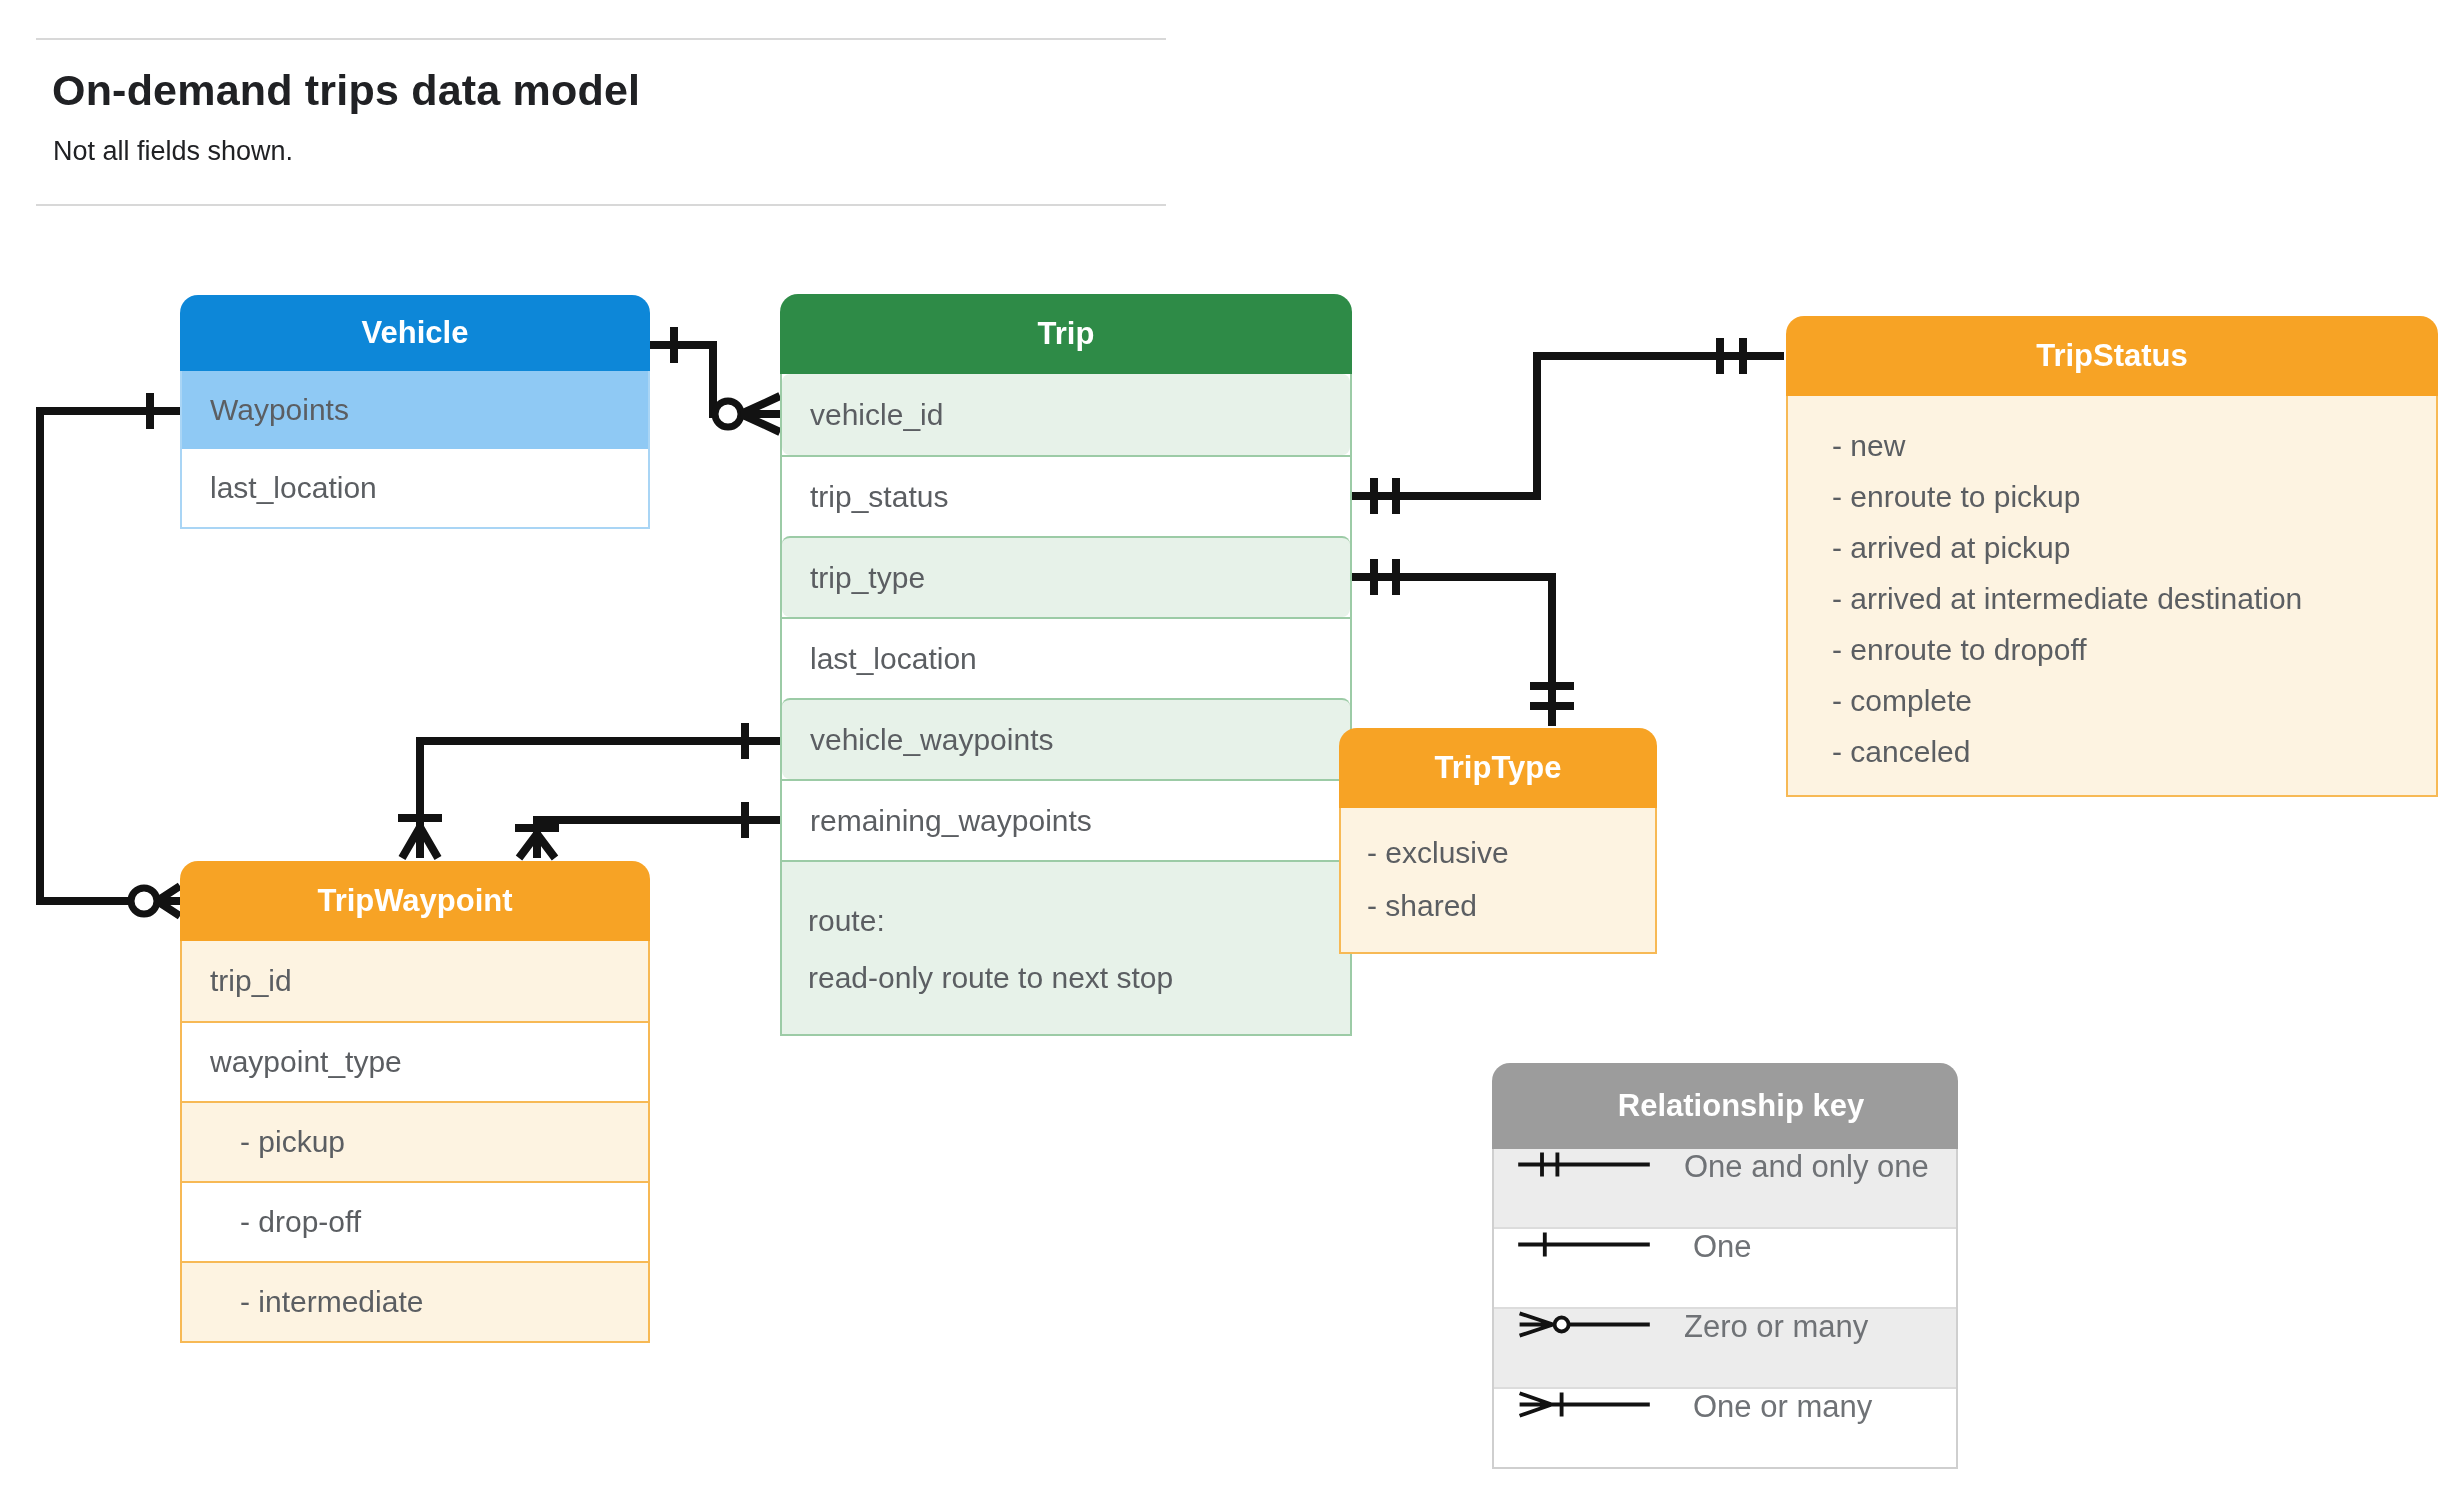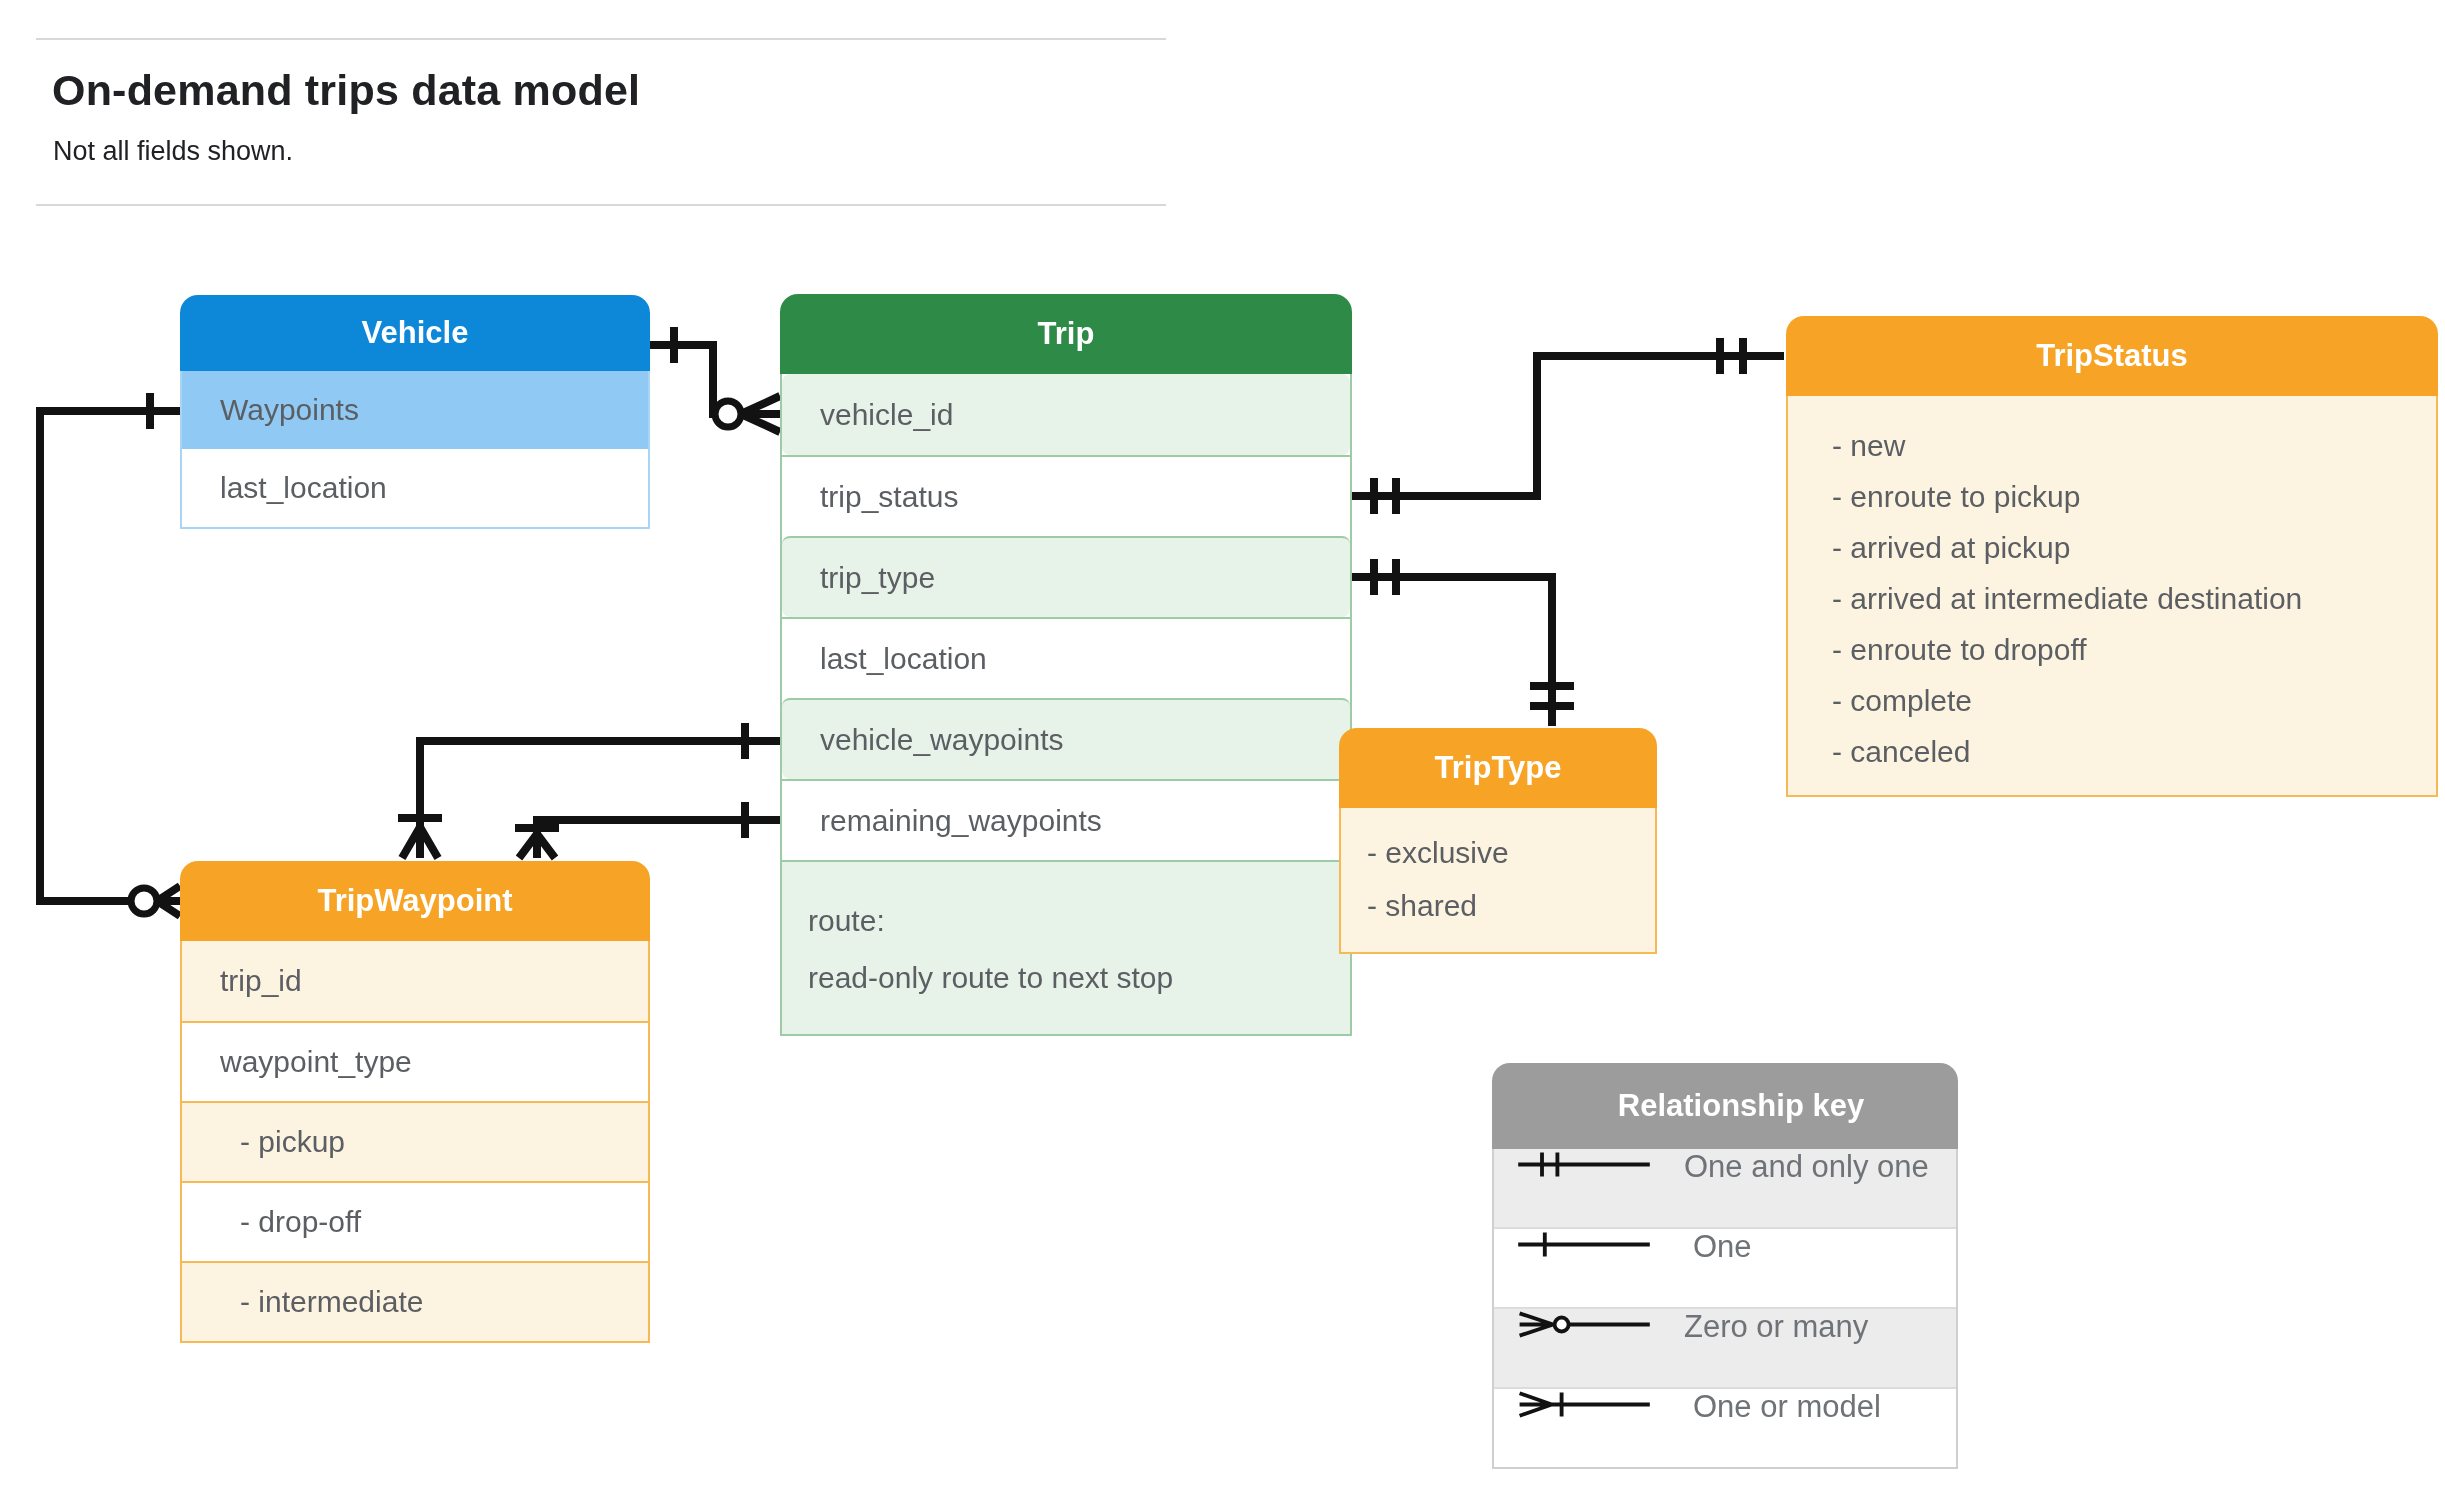--- a/index.html
+++ b/index.html
@@ -11,21 +11,21 @@
   .page-title{position:absolute;left:52px;top:66px;font-size:43px;font-weight:700;
     color:var(--text-dark,#202124);letter-spacing:.2px;}
   .page-subtitle{position:absolute;left:53px;top:136px;font-size:27px;
     color:var(--text-dark,#202124);}
 
   .entity{position:absolute;z-index:2;}
   .entity .hdr{height:80px;border-radius:18px 18px 0 0;color:#fff;font-weight:700;
     font-size:31px;display:flex;align-items:center;justify-content:center;}
   .entity .body{box-sizing:border-box;}
   .row{font-size:30px;color:var(--text-gray,#5b5e62);display:flex;align-items:center;
-    padding-left:38px;box-sizing:border-box;height:80px;}
+    padding-left:28px;box-sizing:border-box;height:80px;}
   .indent{padding-left:58px;}
 
   
   .vehicle{left:180px;top:295px;width:470px;}
   .vehicle .hdr{height:76px;background:var(--blue,#0d87d8);}
   .vehicle .body{border:2px solid var(--blue-border,#a9d5f5);border-top:none;}
   .vehicle .row-a{background:var(--blue-light,#8fc9f4);height:78px;}
   .vehicle .row-b{background:#fff;height:78px;}
 
   
@@ -200,18 +200,18 @@
           <path d="M8 6 L56 22 M8 22 H56 M8 38 L56 22"></path>
           <circle cx="68" cy="22" r="10"></circle>
           <path d="M78 22 H194"></path>
         </svg>
         <span class="klabel">Zero or many</span>
       </div>
       <div class="krow keven">
         <svg class="ksym" viewBox="0 0 200 44">
           <path d="M8 6 L54 22 M8 22 H194 M8 38 L54 22 M68 5 V39"></path>
         </svg>
-        <span class="klabel">One or model</span>
+        <span class="klabel">One or many</span>
       </div>
     </div>
   </div>
 
 </div>
 
 </body></html>

